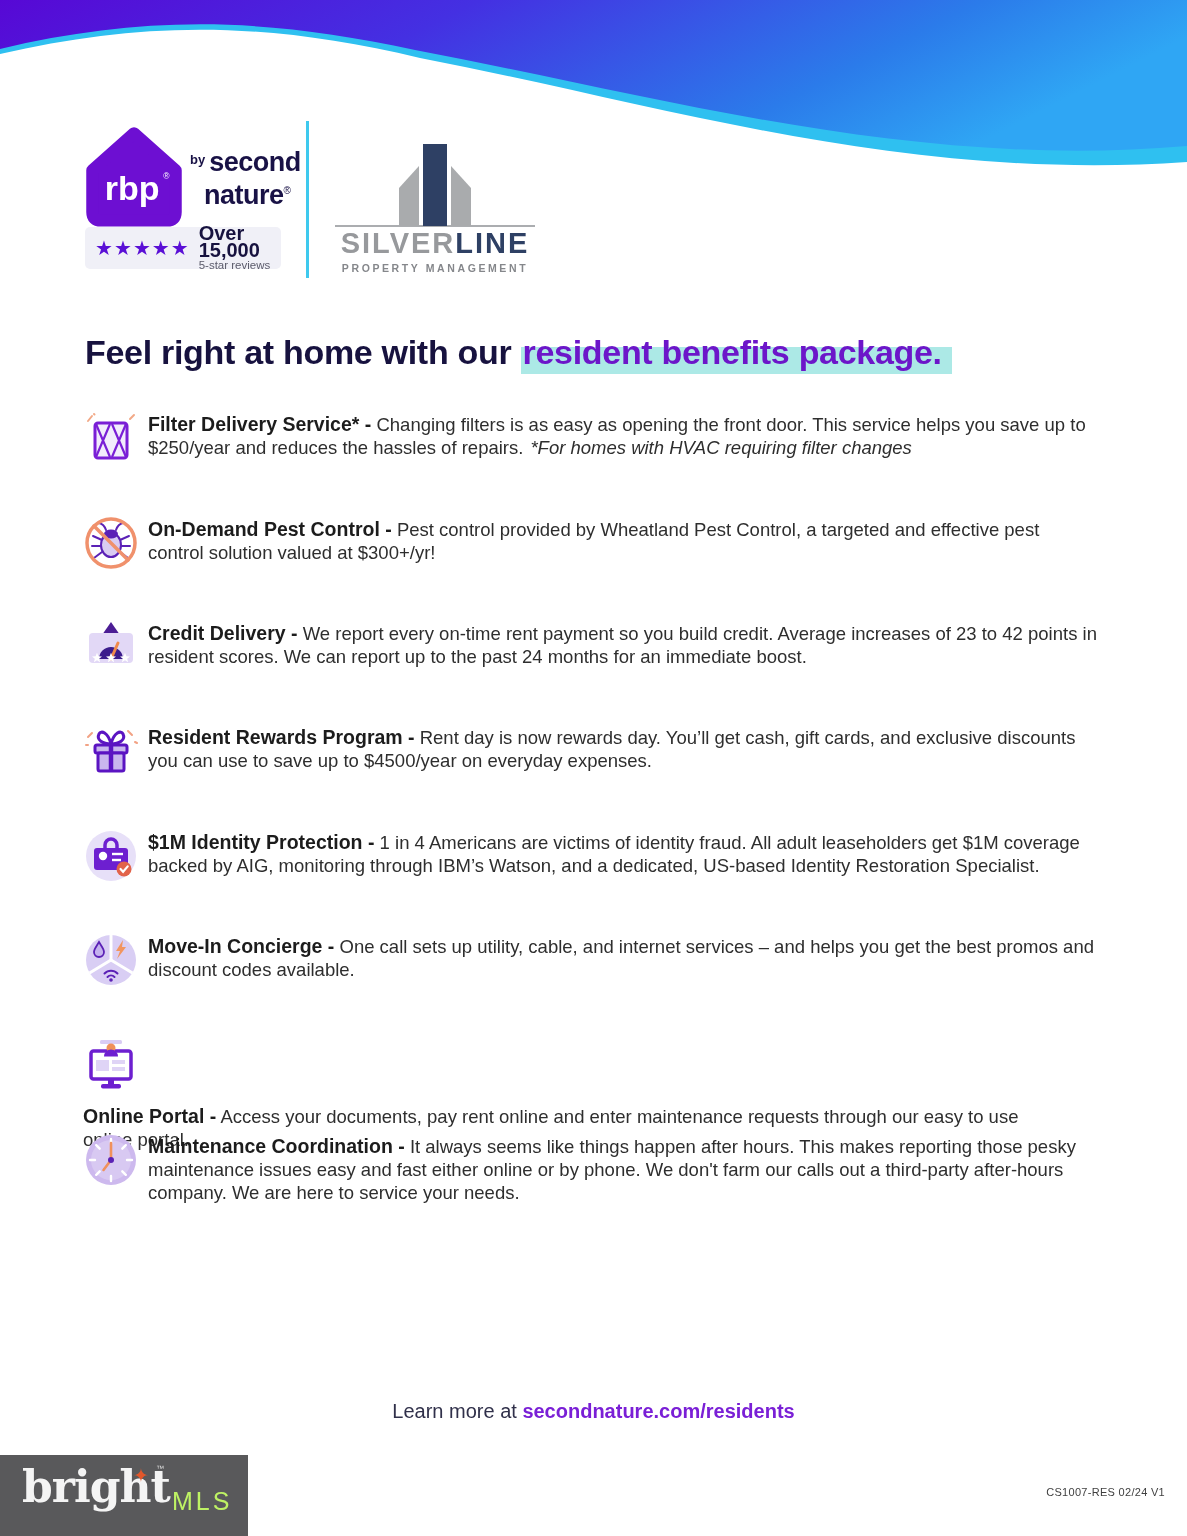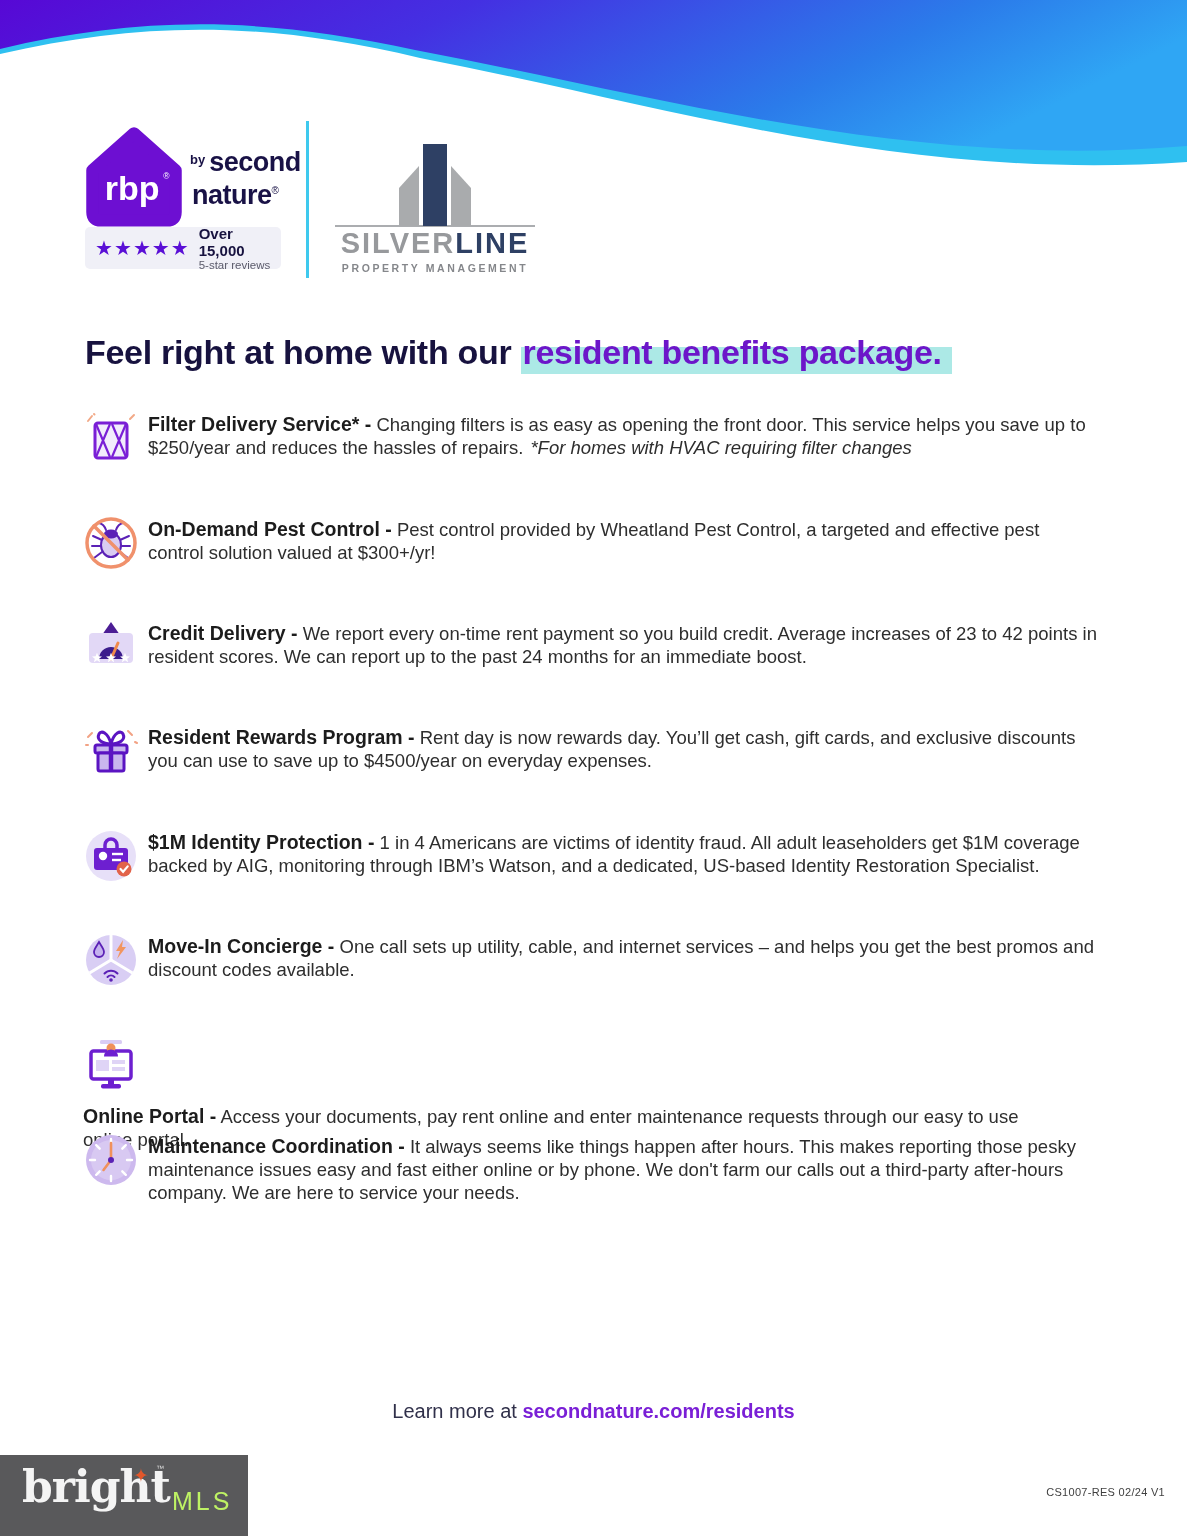--- a/index.html
+++ b/index.html
@@ -7,27 +7,27 @@
         font-family:"Liberation Sans",sans-serif;color:#222;}
 
   
   .wave{position:absolute;top:0;left:0;width:1187px;height:235px;}
 
   
   .rbp-logo{position:absolute;left:82px;top:124px;width:104px;height:104px;}
   .byline{position:absolute;left:190px;top:147px;color:#191246;line-height:25px;white-space:nowrap;}
   .by{font-size:13px;font-weight:600;vertical-align:7px;margin-right:4px;}
   .sn{font-size:27px;font-weight:700;letter-spacing:-0.5px;}
-  .sn-row2{margin-left:2px;}
+  .sn-row2{margin-left:14px;}
   .sn-reg{font-size:10px;vertical-align:10px;}
   .review-badge{position:absolute;left:85px;top:227px;width:196px;height:42px;background:#F0F0F7;
         border-radius:5px;display:flex;align-items:center;padding-left:10px;box-sizing:border-box;gap:9px;}
   .stars{color:#5A0FD6;font-size:20px;letter-spacing:1px;line-height:20px;white-space:nowrap;}
   .star::before{content:"★";}
-  .rev-count{font-size:15px;font-weight:700;color:#17123F;line-height:17px;}
+  .rev-count{font-size:20px;font-weight:700;color:#17123F;line-height:17px;}
   .rev-label{font-size:11.5px;color:#5B5B6B;line-height:13px;}
   .divider{position:absolute;left:306px;top:121px;width:3px;height:157px;background:#3EC9EE;}
   .silverline{position:absolute;left:333px;top:136px;width:204px;height:142px;}
 
   
   .page-title{position:absolute;left:85px;top:330px;width:1060px;font-size:34px;font-weight:700;
         color:#17123F;letter-spacing:-0.3px;line-height:44px;}
   .hl{color:#6C16C9;background:linear-gradient(180deg,rgba(0,0,0,0) 34%,#ACE9E6 34%);
         padding:0 10px 3px 2px;}
 

